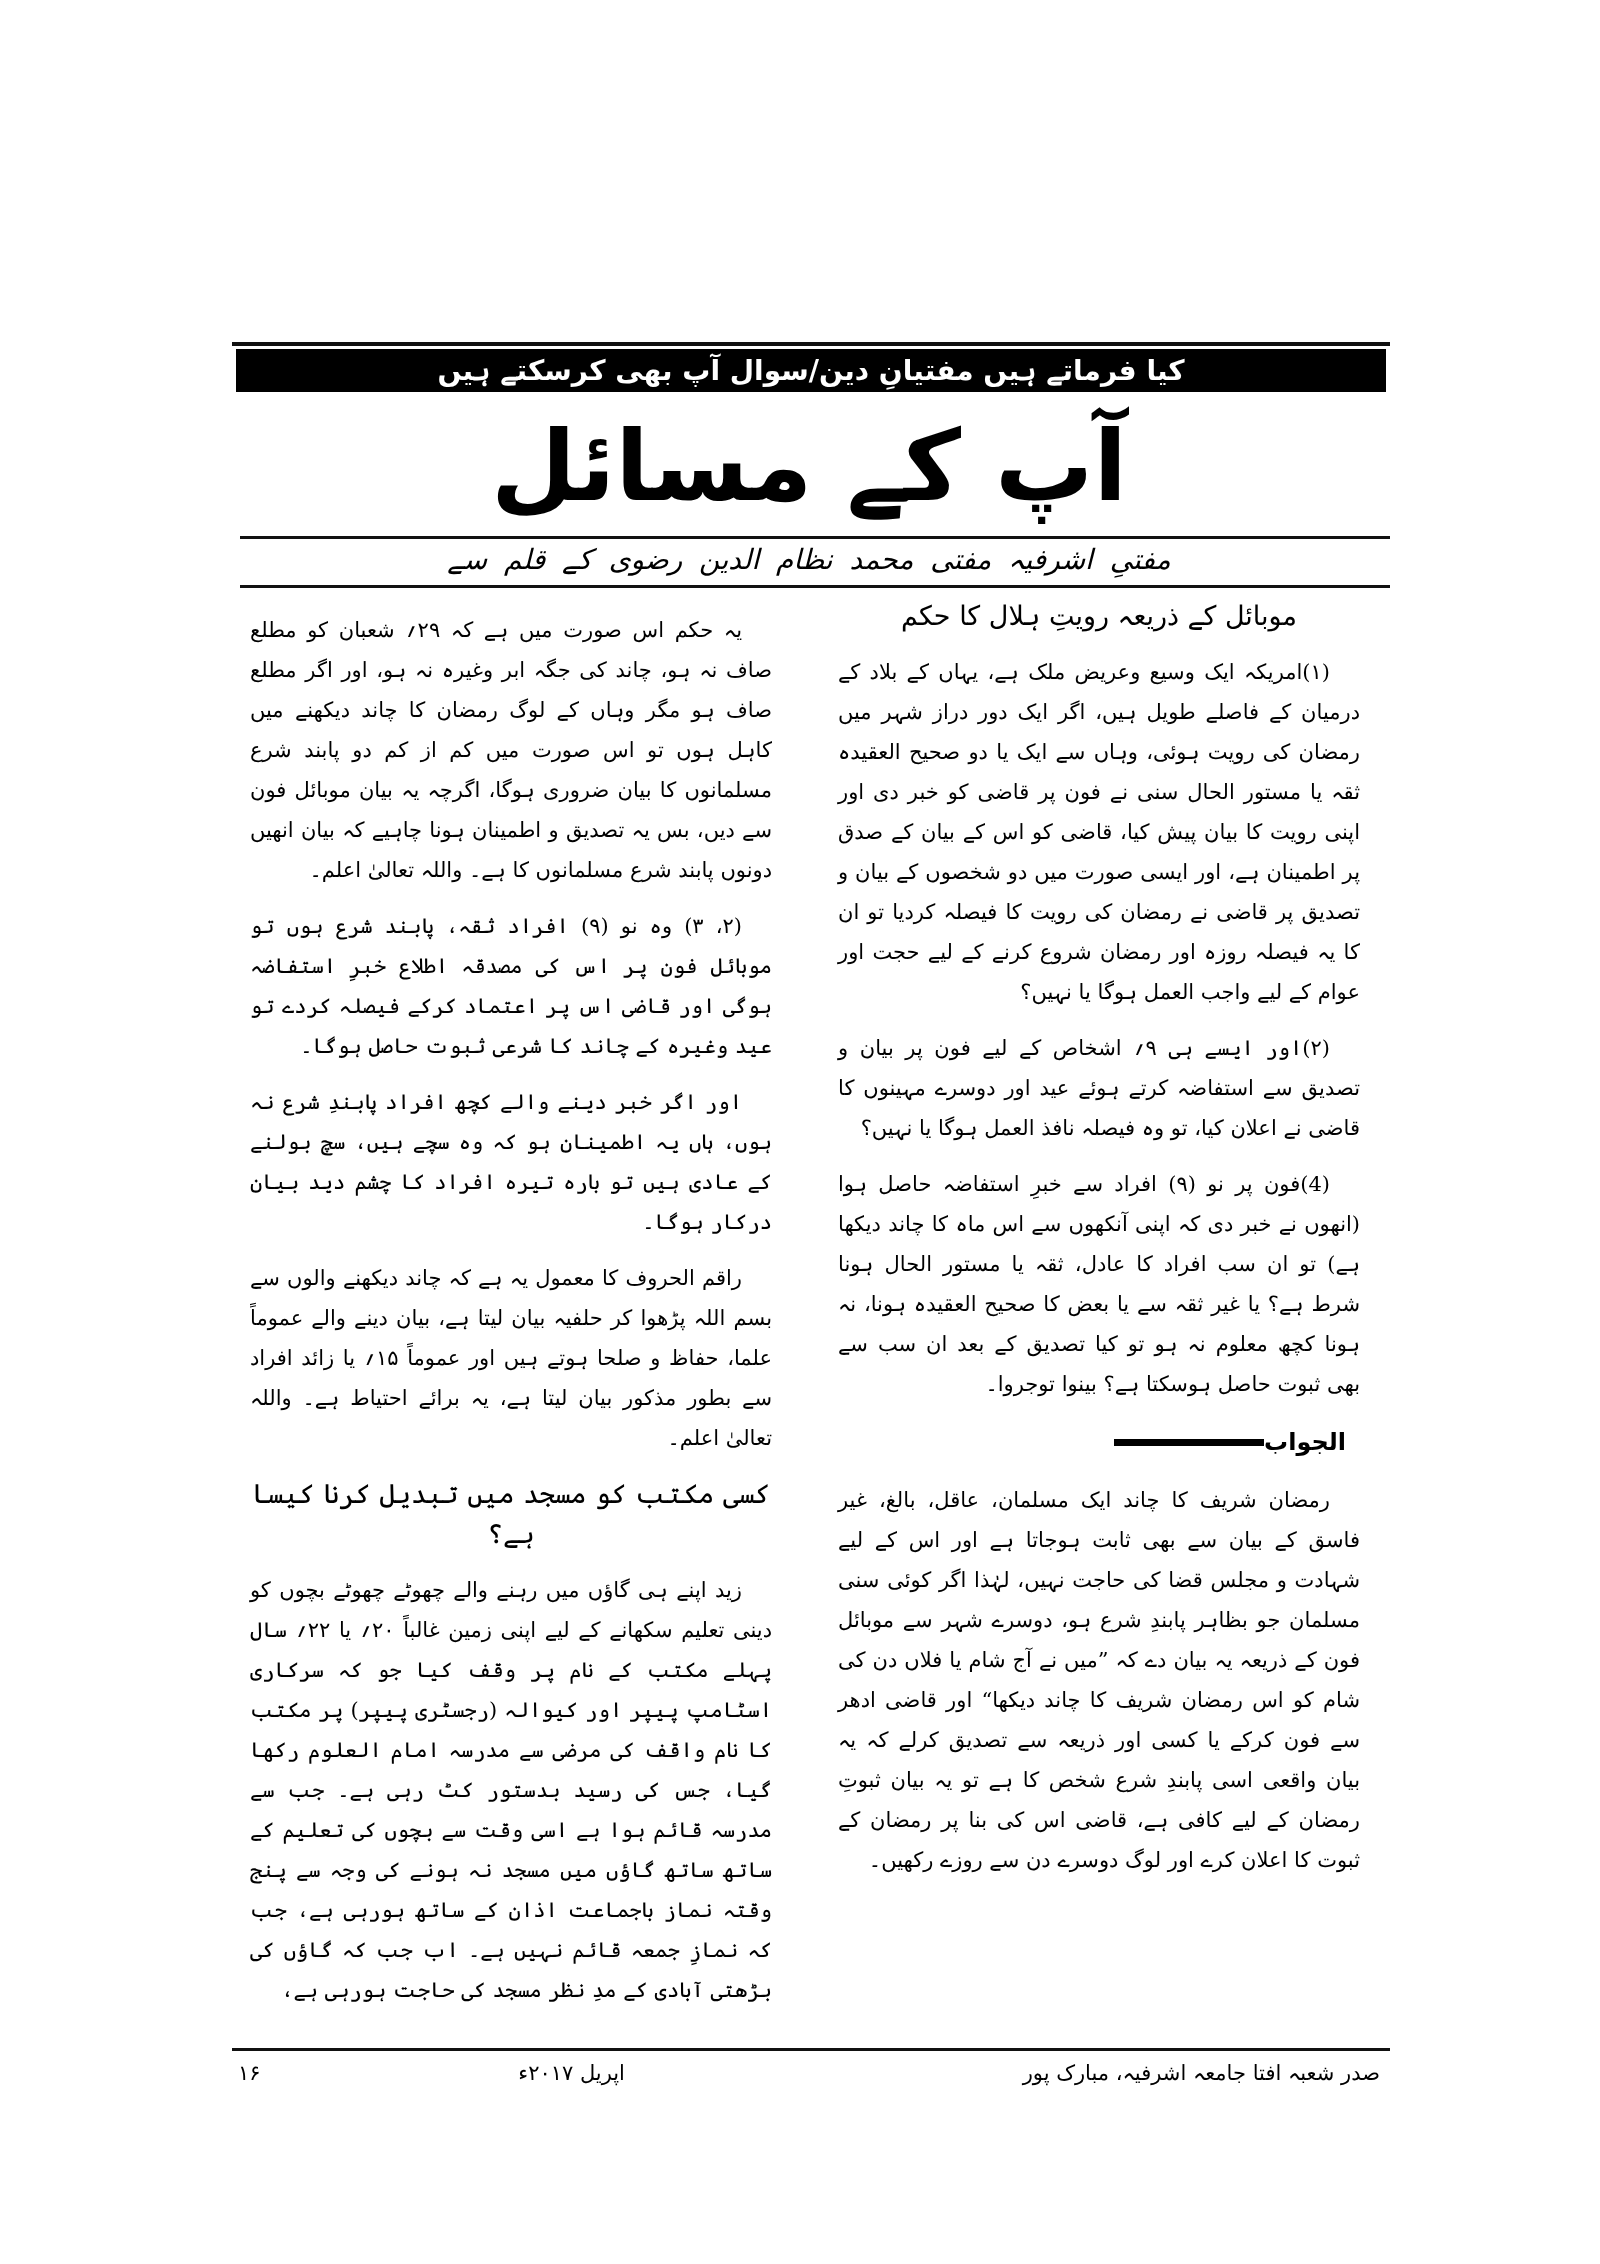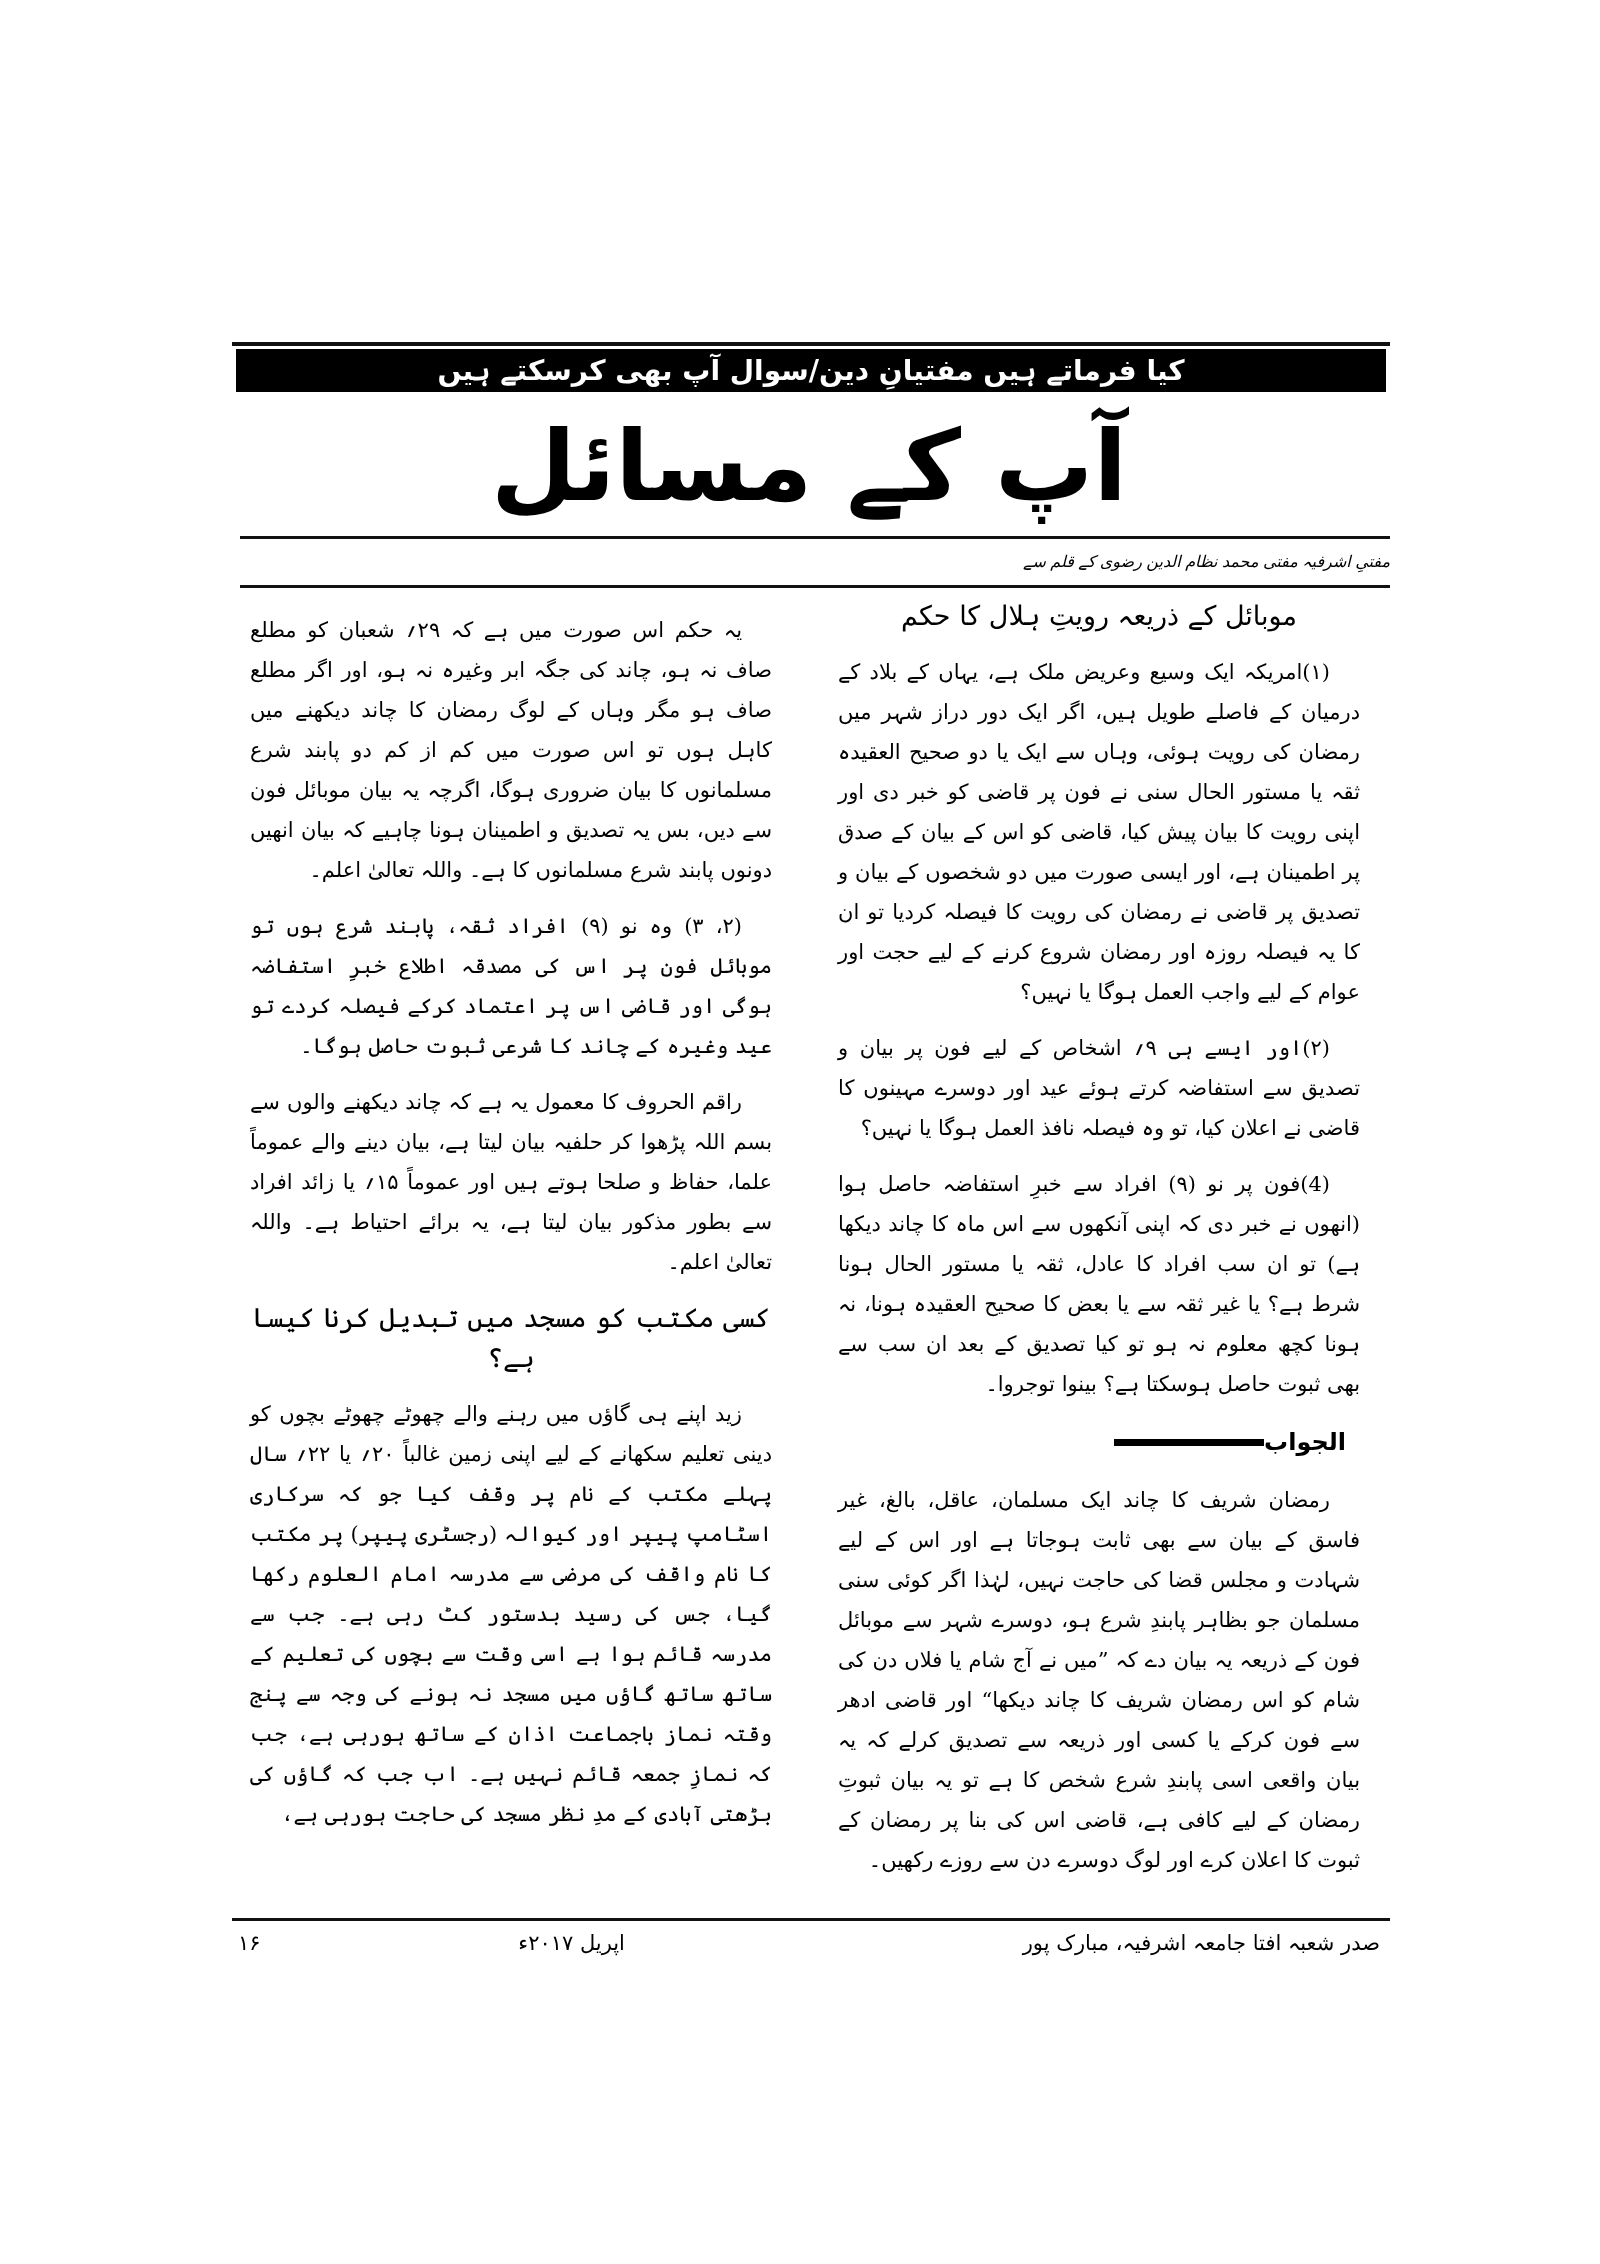--- a/index.html
+++ b/index.html
@@ -13,22 +13,22 @@
       margin-top: 3px; margin-left: 8px; width: 1150px; height: 43px;
       background: #000; color: #fff; display: flex; align-items: center; justify-content: center;
       direction: rtl; font-family: "DejaVu Sans", sans-serif; font-weight: bold; font-size: 28px;
     }
     .main-title {
       text-align: center; direction: rtl; font-family: "DejaVu Sans", sans-serif;
       font-weight: 900; font-size: 98px; line-height: 140px; letter-spacing: 2px; margin-top: 4px;
     }
     .rule-thick { height: 3px; background: #111; margin-left: 12px; }
     .byline {
-      direction: rtl; font-family: Liberation Sans, sans-serif;
-      font-size: 16px; line-height: 46px; font-style: italic;
+      text-align: center; direction: rtl; font-family: Liberation Mono, monospace;
+      font-size: 28px; line-height: 46px; font-style: italic;
     }
     .columns { display: flex; direction: rtl; gap: 34px; margin-top: 6px; padding: 0 14px 0 6px; }
     .col { flex: 1; direction: rtl; }
     .col-head {
       text-align: center; font-family: "DejaVu Serif", serif; font-weight: normal;
       font-size: 27px; line-height: 40px; margin: 2px 0;
     }
     .para {
       font-family: "DejaVu Serif", serif; font-size: 21px; line-height: 40px;
       text-align: justify; text-align-last: right; margin: 16px; text-indent: 30px;
@@ -70,20 +70,21 @@
       <div class="jawab-head">
         <span class="lbl">الجواب</span>
         <span class="bar"></span>
       </div>
       <p class="para">رمضان شریف کا چاند ایک مسلمان، عاقل، بالغ، غیر فاسق کے بیان سے بھی ثابت ہوجاتا ہے اور اس کے لیے شہادت و مجلس قضا کی حاجت نہیں، لہٰذا اگر کوئی سنی مسلمان جو بظاہر پابندِ شرع ہو، دوسرے شہر سے موبائل فون کے ذریعہ یہ بیان دے کہ ”میں نے آج شام یا فلاں دن کی شام کو اس رمضان شریف کا چاند دیکھا“ اور قاضی ادھر سے فون کرکے یا کسی اور ذریعہ سے تصدیق کرلے کہ یہ بیان واقعی اسی پابندِ شرع شخص کا ہے تو یہ بیان ثبوتِ رمضان کے لیے کافی ہے، قاضی اس کی بنا پر رمضان کے ثبوت کا اعلان کرے اور لوگ دوسرے دن سے روزے رکھیں۔</p>
     </div>
 
     <div class="col">
       <p class="para">یہ حکم اس صورت میں ہے کہ ۲۹؍ شعبان کو مطلع صاف نہ ہو، چاند کی جگہ ابر وغیرہ نہ ہو، اور اگر مطلع صاف ہو مگر وہاں کے لوگ رمضان کا چاند دیکھنے میں کاہل ہوں تو اس صورت میں کم از کم دو پابند شرع مسلمانوں کا بیان ضروری ہوگا، اگرچہ یہ بیان موبائل فون سے دیں، بس یہ تصدیق و اطمینان ہونا چاہیے کہ بیان انھیں دونوں پابند شرع مسلمانوں کا ہے۔ واللہ تعالیٰ اعلم۔</p>
       <p class="para">(۲، ۳) وہ نو (۹) افراد ثقہ، پابند شرع ہوں تو موبائل فون پر اس کی مصدقہ اطلاع خبرِ استفاضہ ہوگی اور قاضی اس پر اعتماد کرکے فیصلہ کردے تو عید وغیرہ کے چاند کا شرعی ثبوت حاصل ہوگا۔</p>
+      <p class="para">اور اگر خبر دینے والے کچھ افراد پابندِ شرع نہ ہوں، ہاں یہ اطمینان ہو کہ وہ سچے ہیں، سچ بولنے کے عادی ہیں تو بارہ تیرہ افراد کا چشم دید بیان درکار ہوگا۔</p>
       <p class="para">راقم الحروف کا معمول یہ ہے کہ چاند دیکھنے والوں سے بسم اللہ پڑھوا کر حلفیہ بیان لیتا ہے، بیان دینے والے عموماً علما، حفاظ و صلحا ہوتے ہیں اور عموماً ۱۵؍ یا زائد افراد سے بطور مذکور بیان لیتا ہے، یہ برائے احتیاط ہے۔ واللہ تعالیٰ اعلم۔</p>
       <div class="col-head">کسی مکتب کو مسجد میں تبدیل کرنا کیسا ہے؟</div>
       <p class="para">زید اپنے ہی گاؤں میں رہنے والے چھوٹے چھوٹے بچوں کو دینی تعلیم سکھانے کے لیے اپنی زمین غالباً ۲۰؍ یا ۲۲؍ سال پہلے مکتب کے نام پر وقف کیا جو کہ سرکاری اسٹامپ پیپر اور کیوالہ (رجسٹری پیپر) پر مکتب کا نام واقف کی مرضی سے مدرسہ امام العلوم رکھا گیا، جس کی رسید بدستور کٹ رہی ہے۔ جب سے مدرسہ قائم ہوا ہے اسی وقت سے بچوں کی تعلیم کے ساتھ ساتھ گاؤں میں مسجد نہ ہونے کی وجہ سے پنج وقتہ نماز باجماعت اذان کے ساتھ ہورہی ہے، جب کہ نمازِ جمعہ قائم نہیں ہے۔ اب جب کہ گاؤں کی بڑھتی آبادی کے مدِ نظر مسجد کی حاجت ہورہی ہے،</p>
     </div>
   </div>
 
   <div class="rule-bottom"></div>
   <div class="footer">
     <span>صدر شعبہ افتا جامعہ اشرفیہ، مبارک پور</span>
     <span class="date">اپریل ۲۰۱۷ء</span>

